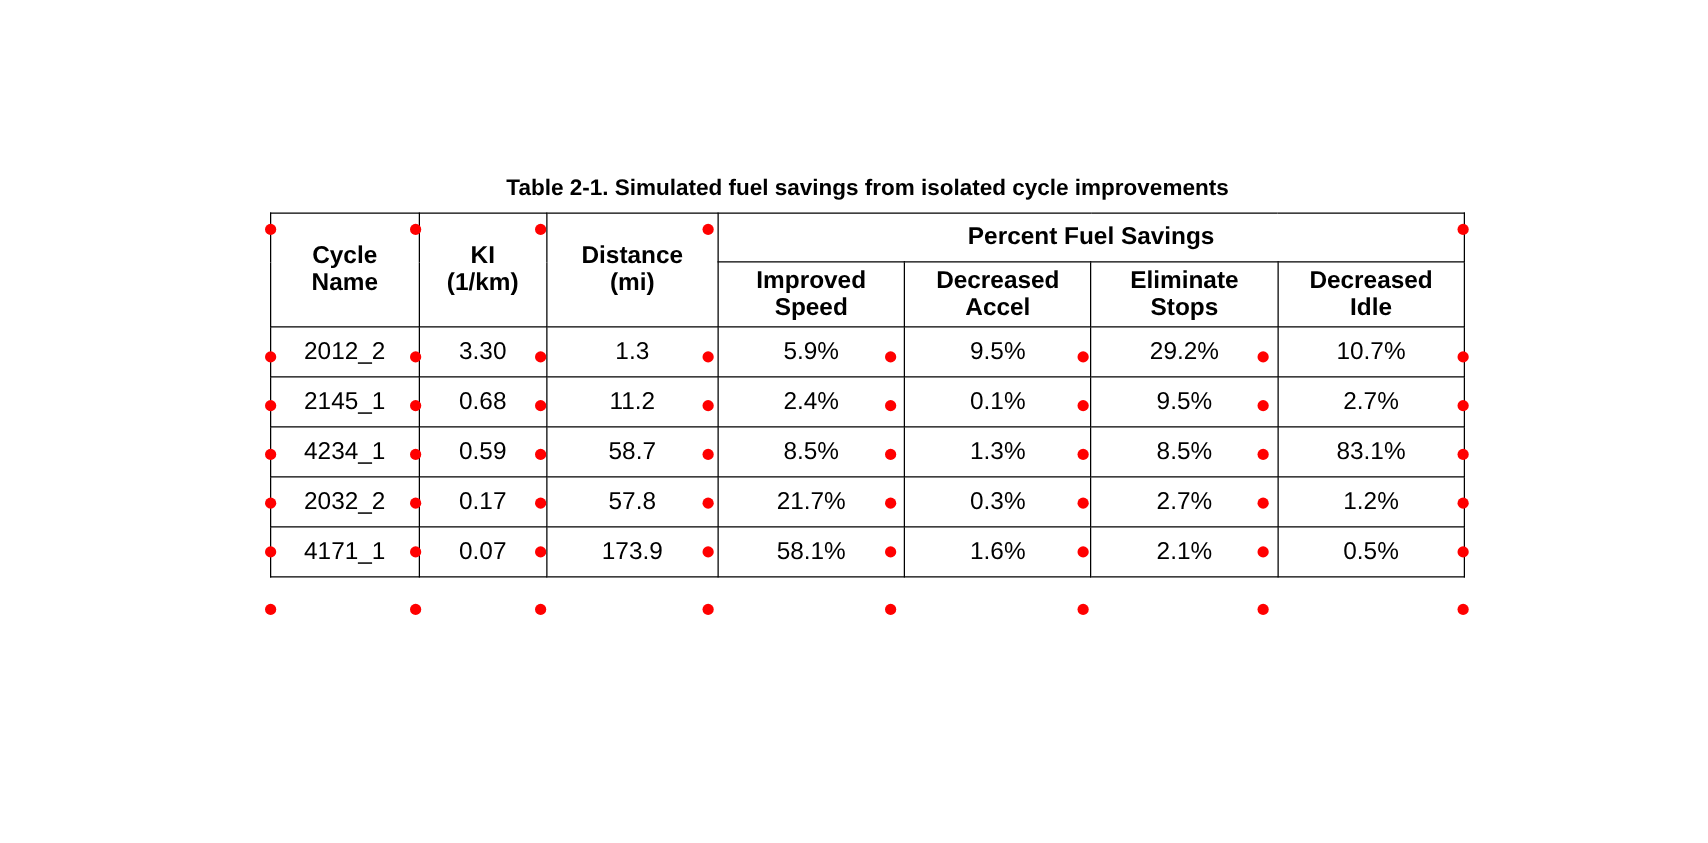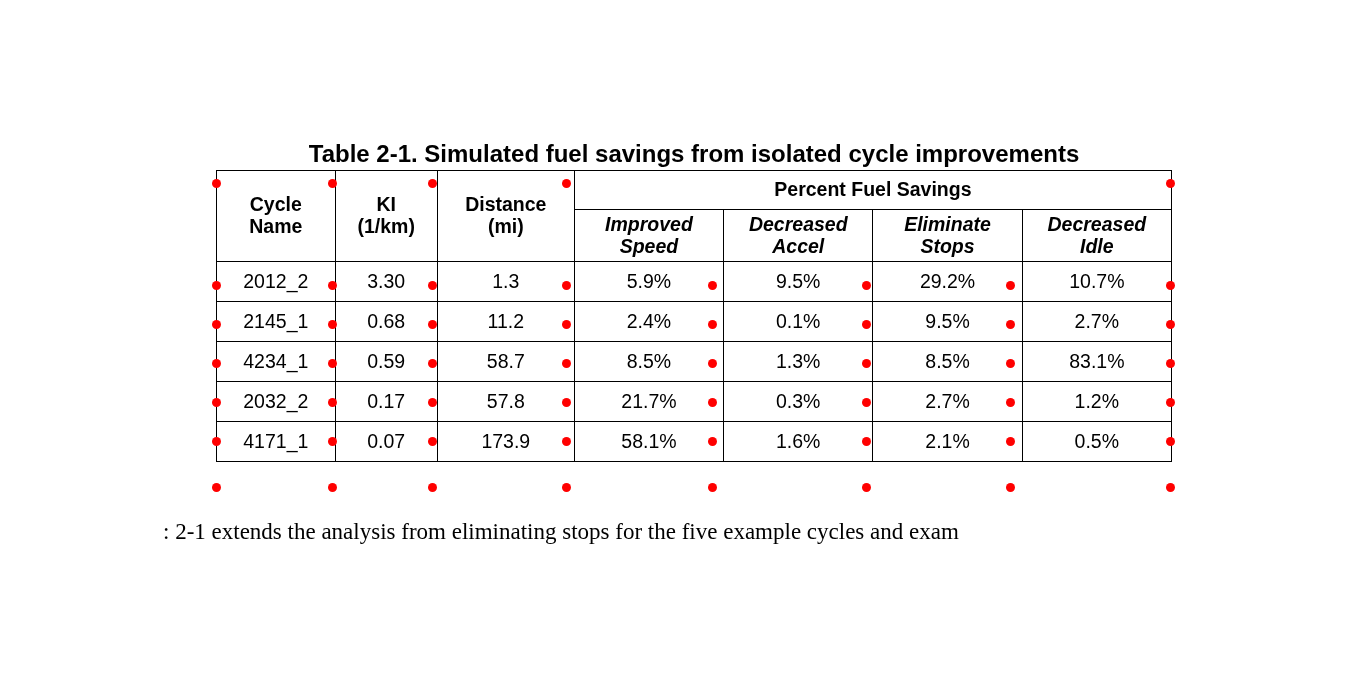--- a/index.html
+++ b/index.html
@@ -24,21 +24,21 @@
   }
 
   .table-caption {
     position: absolute;
     left: 216px;
     top: 140px;
     width: 956px;
     text-align: center;
     font-family: "Liberation Sans", sans-serif;
     font-weight: bold;
-    font-size: 24px;
+    font-size: 18px;
     color: #000000;
     letter-spacing: 0px;
   }
 
   .table-wrap {
     position: absolute;
     left: 216px;
     top: 170px;
     width: 956px;
   }
@@ -74,21 +74,20 @@
     height: 38px;
     font-size: 21px;
   }
 
   .hdr-tall {
     height: 89px;
   }
 
   .hdr-sub {
     height: 51px;
-    font-style: italic;
   }
 
   td.data {
     height: 39px;
     font-weight: normal;
   }
 
   
   .dot {
     position: absolute;
@@ -264,15 +263,14 @@
       <div class="dot" style="left: 216px; top: 487px; background: rgb(255, 0, 0);"></div>
       <div class="dot" style="left: 332px; top: 487px; background: rgb(255, 0, 0);"></div>
       <div class="dot" style="left: 432px; top: 487px; background: rgb(255, 0, 0);"></div>
       <div class="dot" style="left: 566px; top: 487px; background: rgb(255, 0, 0);"></div>
       <div class="dot" style="left: 712px; top: 487px; background: rgb(255, 0, 0);"></div>
       <div class="dot" style="left: 866px; top: 487px; background: rgb(255, 0, 0);"></div>
       <div class="dot" style="left: 1010px; top: 487px; background: rgb(255, 0, 0);"></div>
       <div class="dot" style="left: 1170px; top: 487px; background: rgb(255, 0, 0);"></div>
     </div>
 
-  <div class="body-text">: 2-1 extends the analysis from eliminating stops for the five example cycles and exam</div>
 
 </div>
 
 </body></html>

